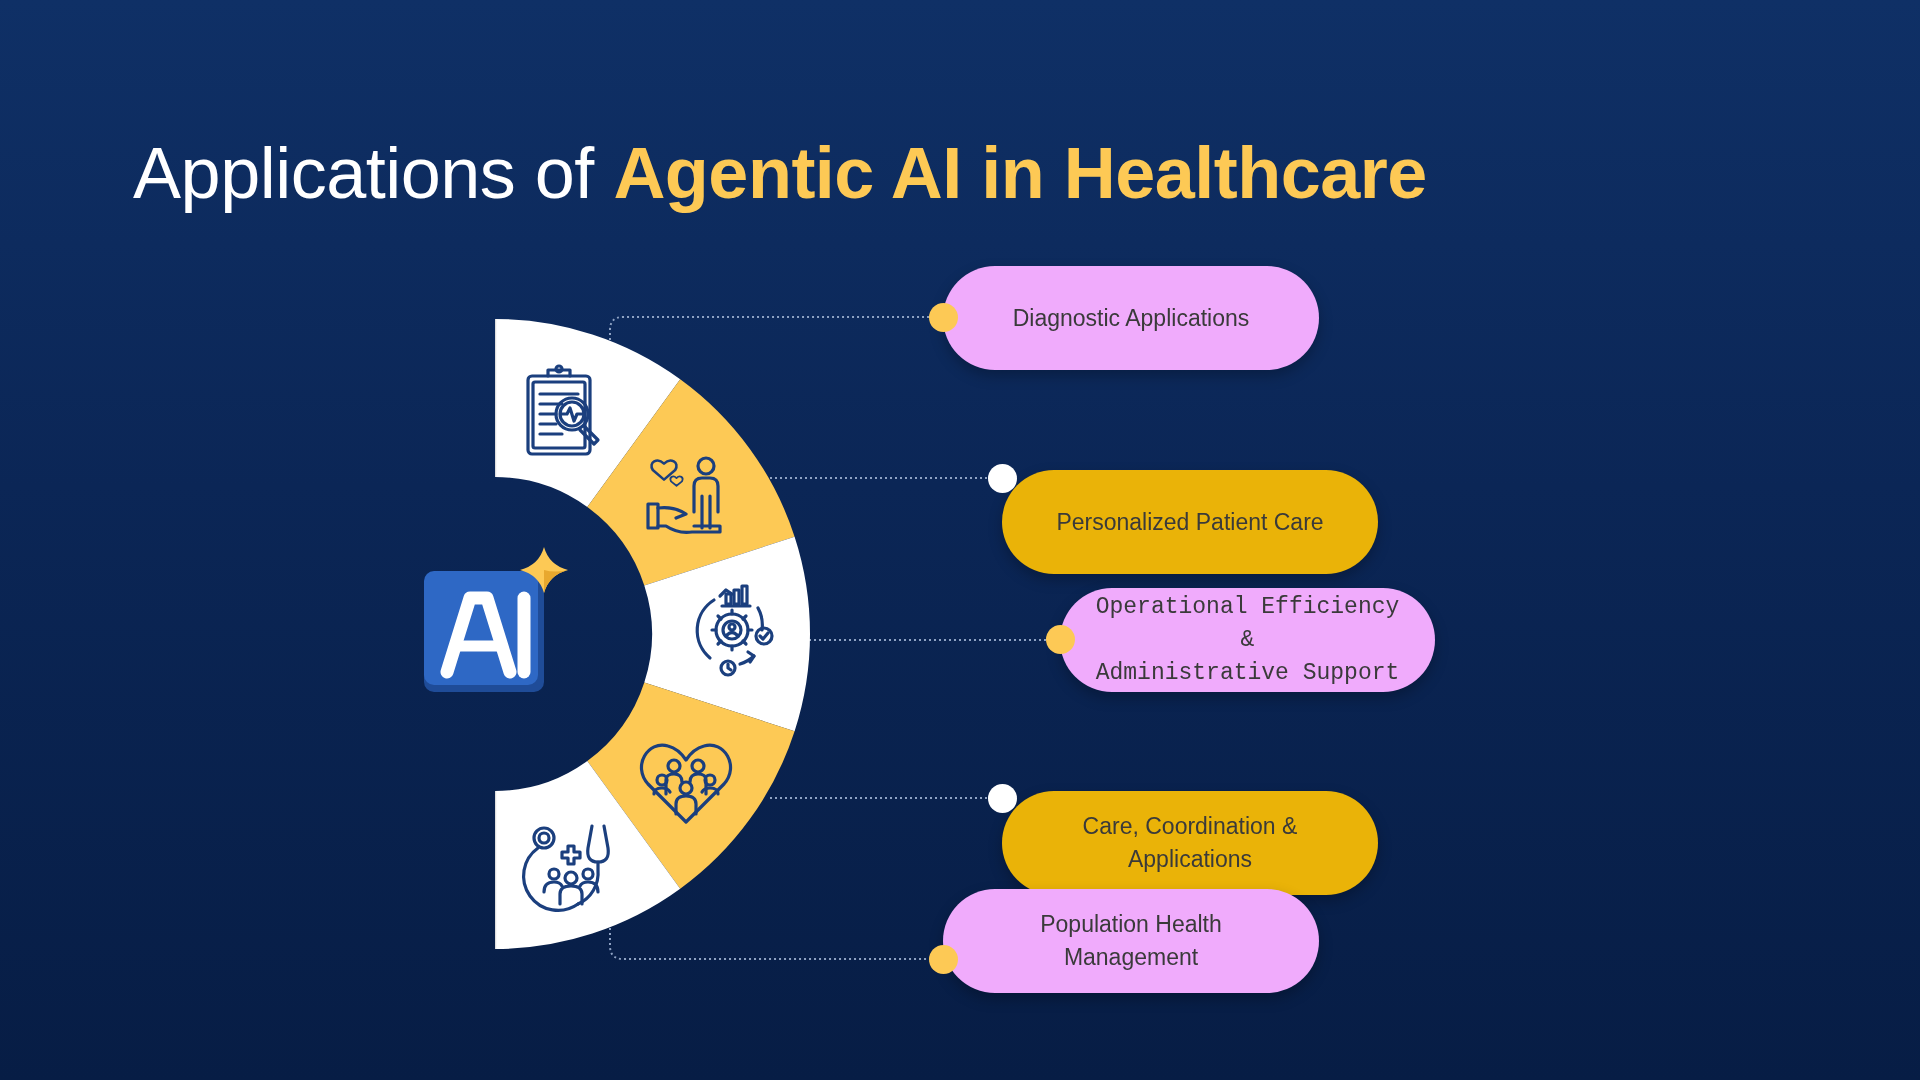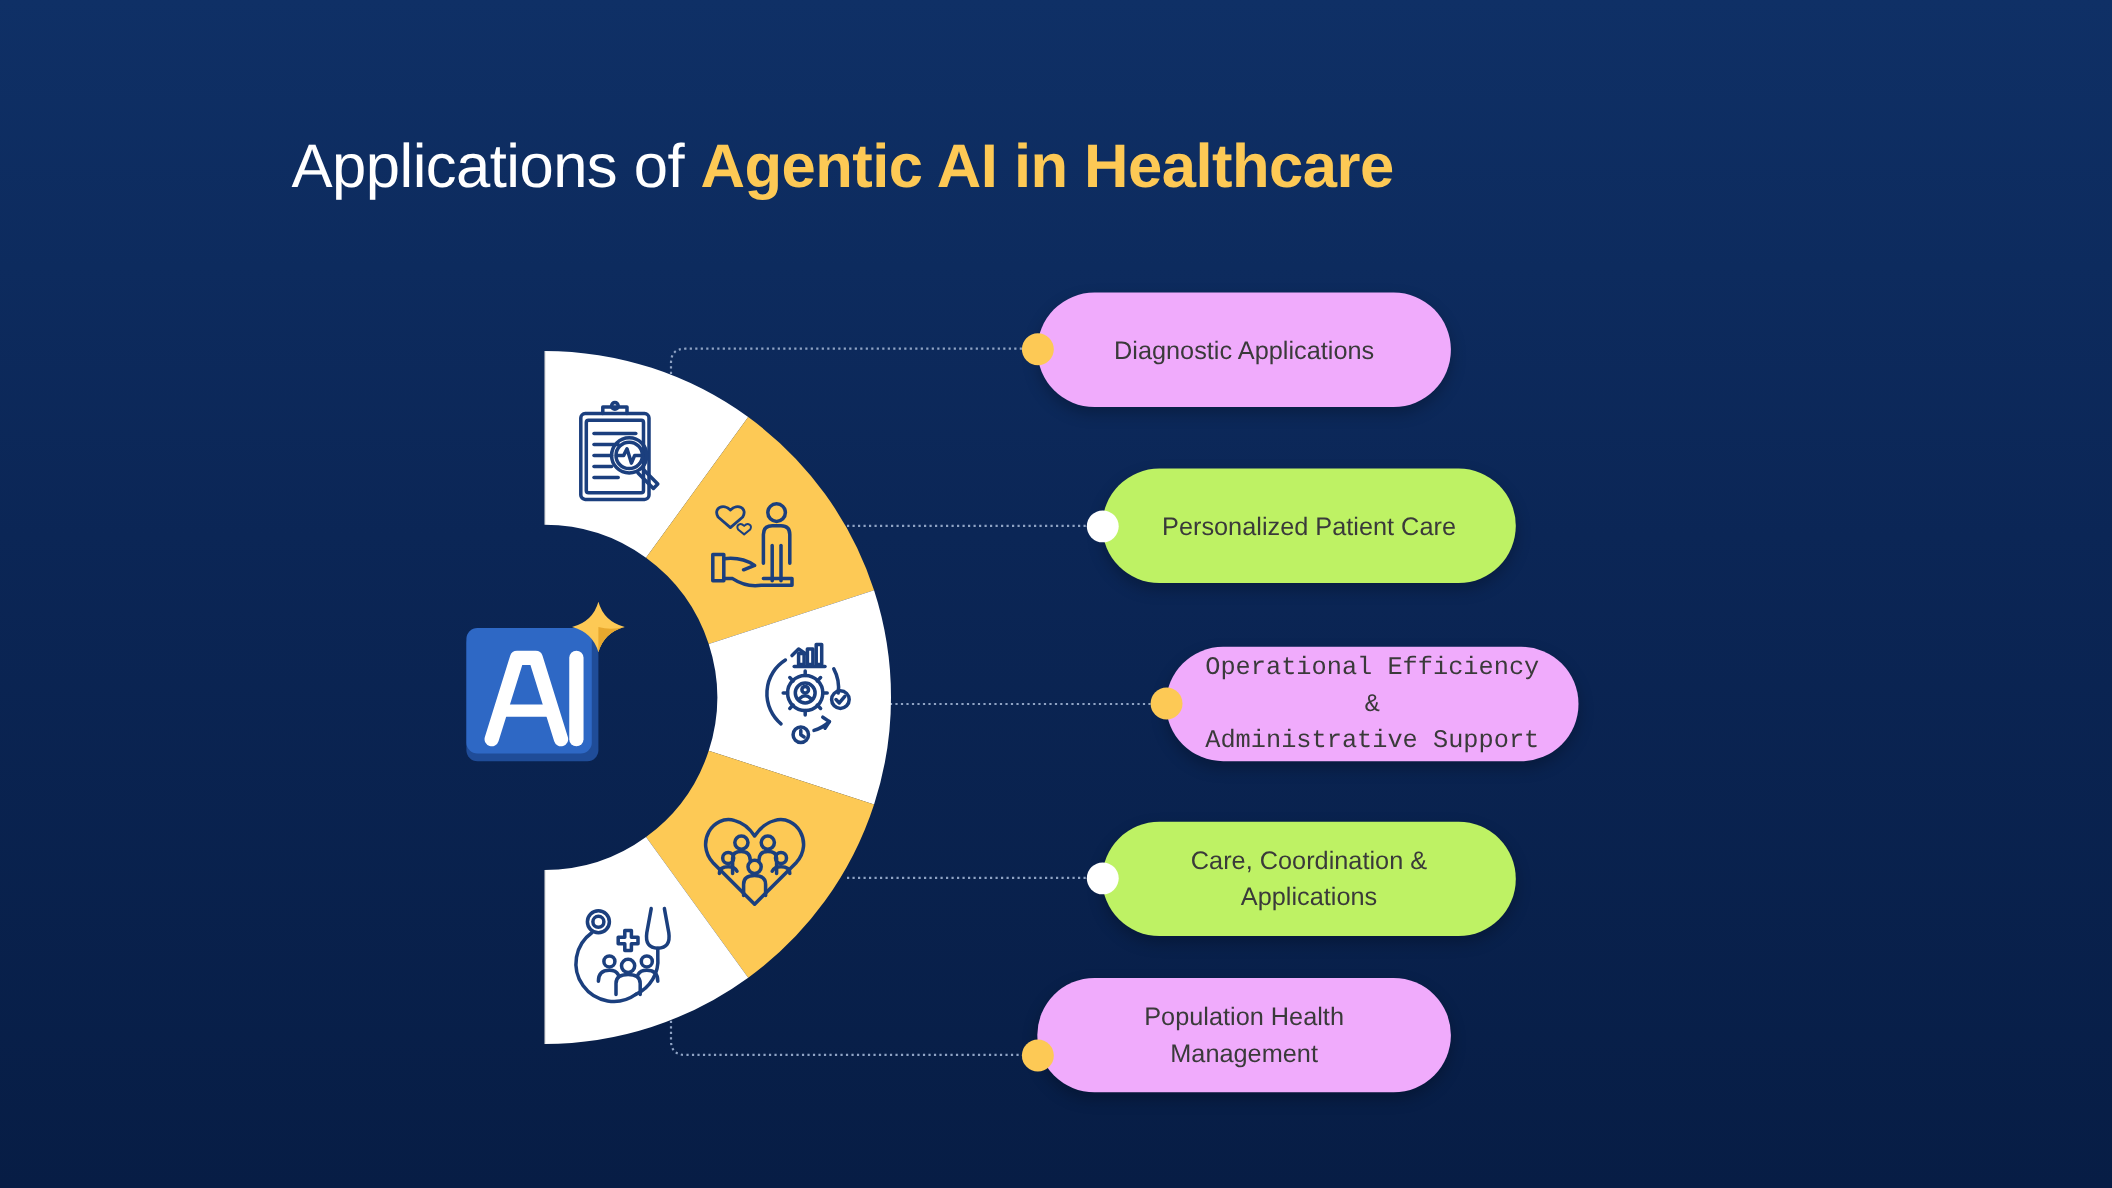--- a/index.html
+++ b/index.html
@@ -4,34 +4,34 @@
 <style>
   html, body { margin: 0; padding: 0; }
   body {
     width: 1920px; height: 1080px; overflow: hidden;
     background: linear-gradient(180deg, #0f3066 0%, #0b2656 45%, #071d45 100%);
     font-family: "Liberation Sans", "DejaVu Sans", sans-serif;
     position: relative;
   }
   .title {
     position: absolute; left: 0; top: 118px; width: 1532px;
-    text-align: center; font-size: 56px; font-weight: 400;
-    color: #ffffff; letter-spacing: -0.5px; margin: 0;
+    text-align: center; font-size: 72px; font-weight: 400;
+    color: #ffffff; letter-spacing: -0.5px; margin: 14px;
   }
   .title .hl { color: #fdc955; font-weight: 700; }
   svg.diagram { position: absolute; left: 0; top: 0; }
   .pill {
     position: absolute; height: 104px; border-radius: 52px;
     display: flex; align-items: center; justify-content: center;
     text-align: center; color: #3a3a3a; font-size: 23px; line-height: 33px;
     box-shadow: 0 6px 14px rgba(0,0,0,0.25);
     padding: 0 30px; box-sizing: border-box;
   }
   .pill.white { background: #f0abfc; }
-  .pill.yellow { background: #bef264; }
+  .pill.yellow { background: #eab308; margin-top: 44px; }
   .pill span { display: block; }
   .dot {
     position: absolute; width: 29px; height: 29px; border-radius: 50%;
   }
   .dot.yellow { background: #fdc955; }
   .dot.white { background: #ffffff; }
 </style>
 </head>
 <body>
 

